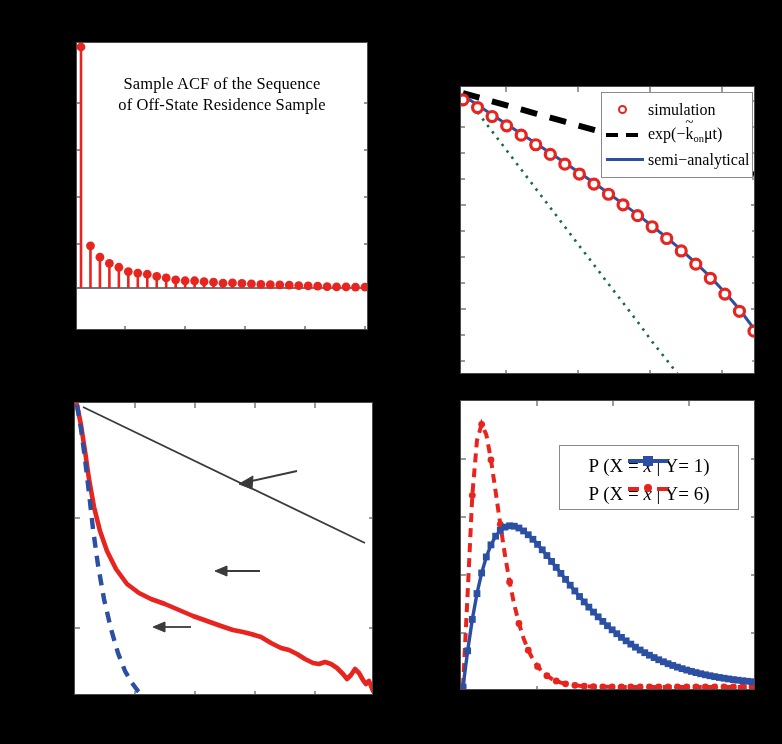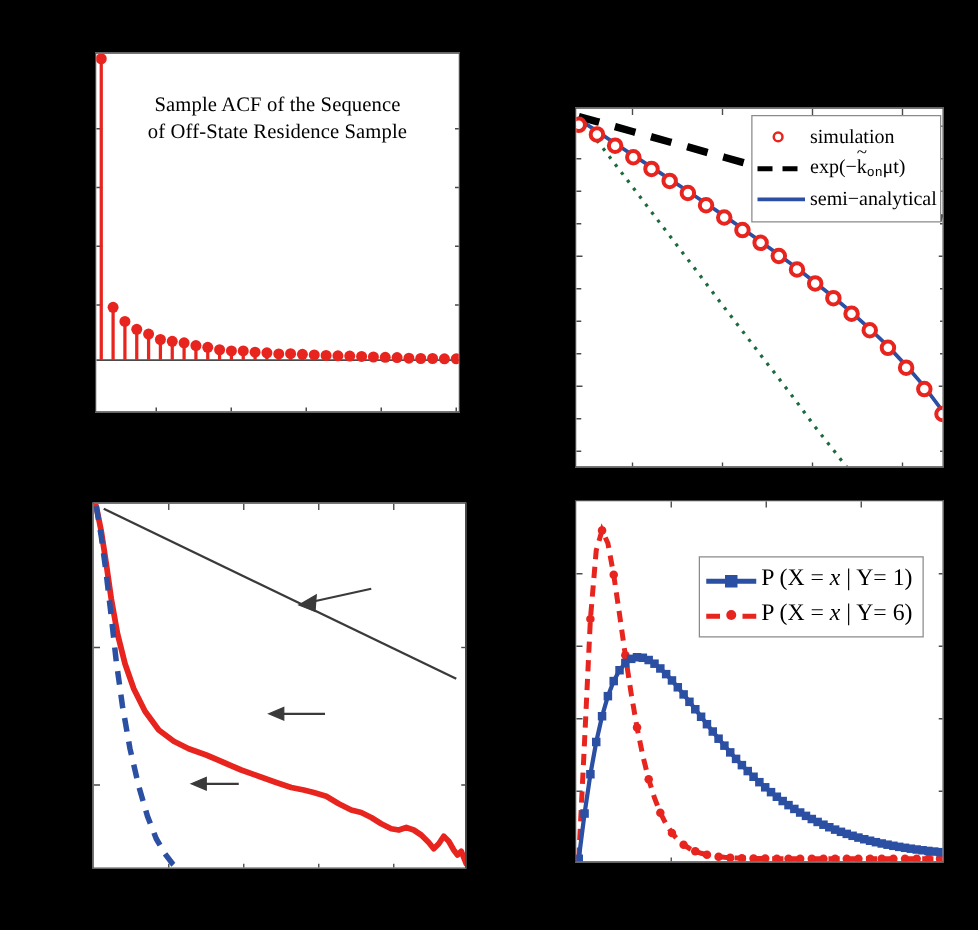--- a/index.html
+++ b/index.html
@@ -75,21 +75,20 @@
     margin-right: 3px;
   }
   .legend-label {
     font-size: 16px;
     color: #000000;
     font-family: "Liberation Serif", "DejaVu Serif", serif;
   }
   .legend-label .sub {
     font-size: 10.5px;
     vertical-align: -0.28em;
-    font-family: Liberation Mono, monospace;
   }
   .legend-label .tilde-k {
     position: relative;
     display: inline-block;
   }
   .legend-label .tilde-k .tmark {
     position: absolute;
     top: -0.72em;
     left: 50%;
     transform: translateX(-50%);
@@ -138,21 +137,21 @@
   }
   
   #panel-survival { left: 74px; top: 402px; width: 299px; height: 293px; }
   
   #panel-pmf { left: 460px; top: 400px; width: 295px; height: 290px; }
   #legend-pmf {
     left: 98px; top: 44px;
     width: 180px;
     padding: 3px 4px 4px 4px;
   }
-  #legend-pmf .legend-row { height: 28px; }
+  #legend-pmf .legend-row { height: 28px; flex-direction: column; }
   #legend-pmf .legend-key { width: 42px; min-width: 42px; }
   #legend-pmf .legend-label { font-size: 19px; }
   .key-sq-line {
     position: absolute;
     left: 1px; top: 10px;
     width: 40px; height: 3.5px;
     background: #2b4fa2;
   }
   .key-sq-marker {
     position: absolute;

